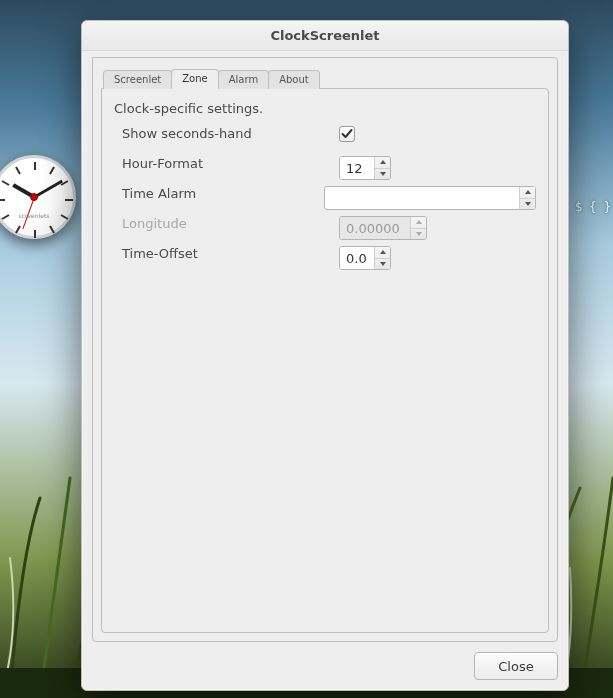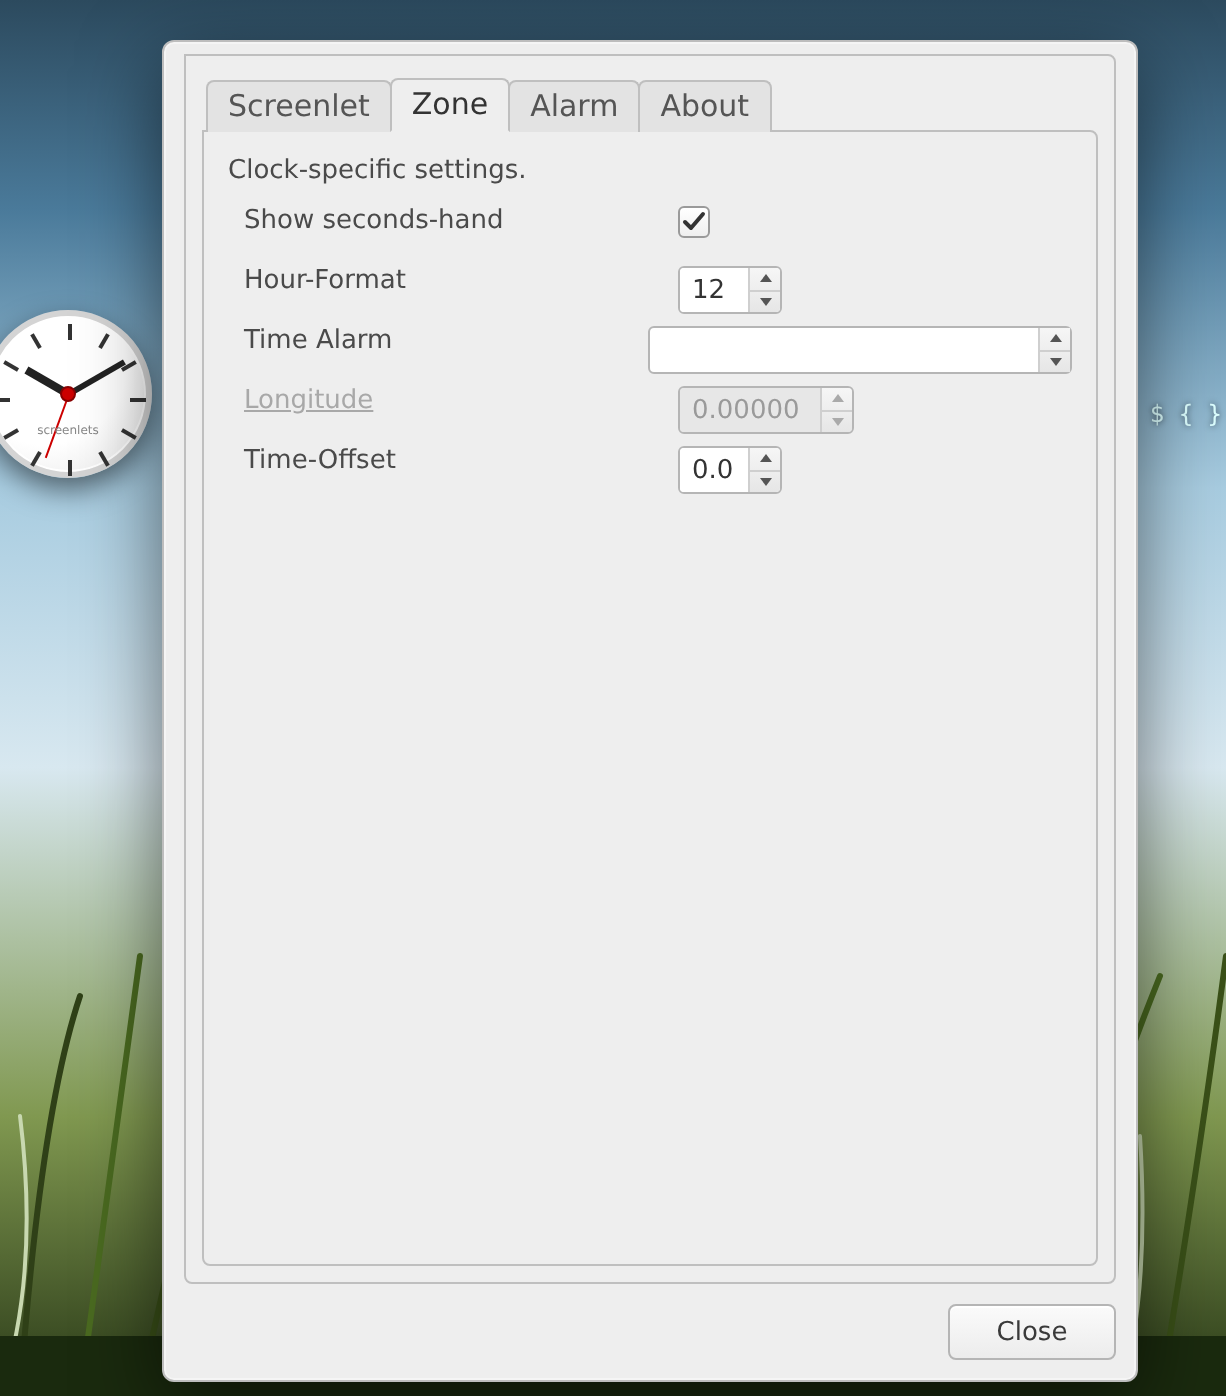--- a/index.html
+++ b/index.html
@@ -97,34 +97,34 @@
     border-bottom: 1px solid #eeeeee;
   }
   .tabframe {
     border: 1px solid #bfbfbf;
     border-radius: 0 4px 4px 4px;
     background: #eeeeee;
     padding: 8px 8px 8px 8px;
     flex: 1; display:flex; flex-direction:column;
   }
   .tabstrip.inner { margin-top: 2px; margin-left: 2px;}
-  .tabstrip.inner .tab { padding: 3px 10px 4px 10px; font-size: 15px;}
+  .tabstrip.inner .tab { padding: 3px 10px 4px 10px; font-size: 10px;}
   .innerframe {
     border: 1px solid #bfbfbf;
     border-radius: 0 4px 4px 4px;
     background: #eeeeee;
     padding: 10px 12px;
     flex:1;
   }
 
   .desc { color: #4a4a4a; margin: 2px 0 10px 0; }
 
   .row { display:flex; height: 30px; }
   .row .lbl { width: 180px; padding-left: 8px; color:#4a4a4a;}
-  .row.disabled .lbl { color: #a8a8a8; text-decoration: underline; }
+  .row.disabled .lbl { color: #a8a8a8; }
   .row .ctrl { flex:1;margin-left:45px; }
 
   
   .chk {
     width:16px; height:16px; border:1px solid #9a9a9a; border-radius:3px;
     background: linear-gradient(#fff,#efefef);
     display:inline-flex; align-items:center; justify-content:center;
     box-shadow: inset 0 1px 0 #fff;
   }
   .chk svg { width:12px; height:12px; display:block;}
@@ -218,20 +218,21 @@
     <div class="hand m"></div>
     <div class="hand s"></div>
     <div class="pin"></div>
     <div class="brand">screenlets</div>
   </div>
 </div>
 
 <div class="term">$ { }</div>
 
 <div class="window">
+  <div class="titlebar">ClockScreenlet</div>
   <div class="client">
 
     <div class="tabframe">
 
       <div class="tabstrip inner">
         <div class="tab"><span>Screenlet</span></div>
         <div class="tab active"><span>Zone</span></div>
         <div class="tab"><span>Alarm</span></div>
         <div class="tab"><span>About</span></div>
       </div>

